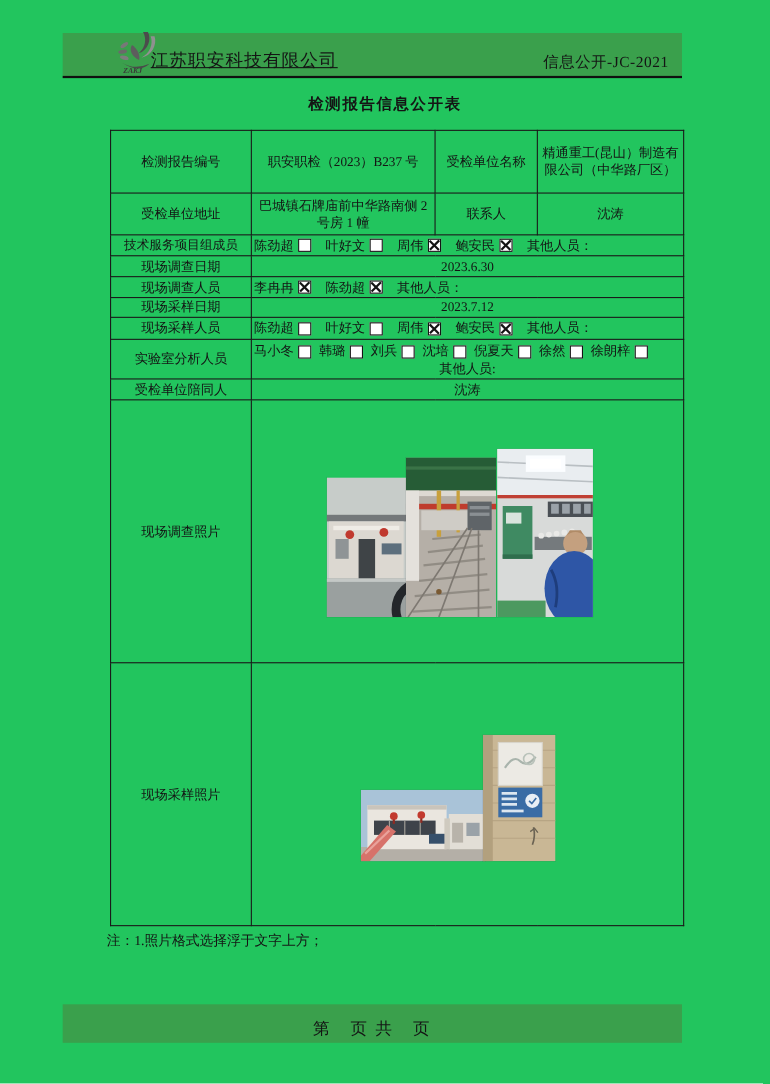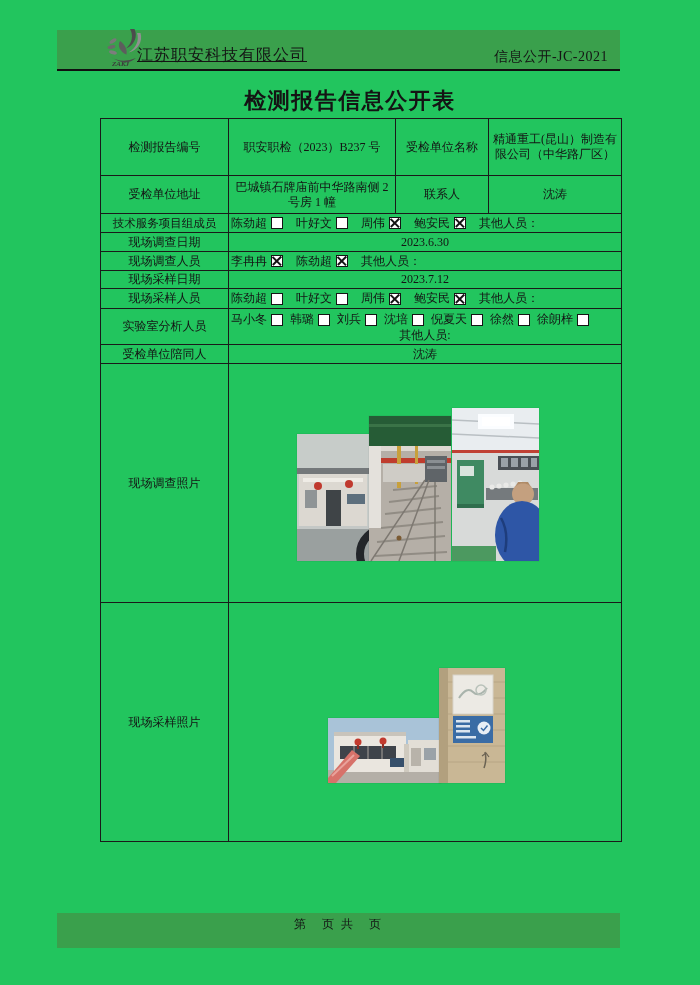--- a/index.html
+++ b/index.html
@@ -10,21 +10,21 @@
   
   .band-top{
     position:absolute;left:57px;top:30px;width:563px;height:41px;
     background:#3aa04c;border-bottom:2.5px solid #101010;box-sizing:border-box;
   }
   .logo{position:absolute;left:48px;bottom:1px;width:42px;height:42px;}
   .company{position:absolute;left:80px;bottom:3px;font-size:16px;letter-spacing:1px;text-decoration:underline;}
   .doc-code{position:absolute;right:12px;bottom:3px;font-size:14px;letter-spacing:.5px;}
   
   .title{position:absolute;left:0;top:86px;width:100%;text-align:center;
-    font-size:22px;font-weight:bold;letter-spacing:1.5px;}
+    font-size:14px;font-weight:bold;letter-spacing:1.5px;}
   
   table.report{
     position:absolute;left:100px;top:118px;width:501px;height:723px;
     border-collapse:collapse;table-layout:fixed;font-size:12px;
   }
   table.report td{border:1.4px solid #1a1a1a;padding:0 2px;vertical-align:middle;
     text-align:center;line-height:15px;}
   td.lbl{width:123px;}
   .c2{width:162px;} .c3{width:88px;} .c4{width:128px;}
   td.left-cell{text-align:left;padding-left:5px;}
@@ -37,22 +37,22 @@
     content:"";position:absolute;left:-1px;top:4px;width:11.5px;height:1.6px;background:#141414;}
   .cb.checked::before{transform:rotate(45deg);}
   .cb.checked::after{transform:rotate(-45deg);}
   .two-line{line-height:16px;}
   .photo-cell{position:relative;}
   .photo{position:absolute;box-shadow:0 0 0 .5px rgba(0,0,0,.08);}
   
   .note{position:absolute;left:97px;top:847px;font-size:12.5px;}
   .band-bottom{
     position:absolute;left:57px;top:913px;width:563px;height:35px;
-    background:#3aa04c;text-align:center;box-sizing:border-box;padding-top:3px;
-    font-size:12px;letter-spacing:2px;
+    background:#3aa04c;text-align:center;box-sizing:border-box;padding-top:13px;
+    font-size:15px;letter-spacing:2px;
   }
 </style>
 </head>
 <body>
 
 <div class="page">
 
   <div class="band-top">
     <svg class="logo" viewBox="0 0 42 42">
       <path d="M25 3c3.5 6 2.5 14-4 19.5 8.5-3 12-12.5 8.5-19.5z" fill="#4c4c4c"></path>
@@ -341,18 +341,19 @@
                 <rect x="17" y="68" width="20" height="2.5"></rect>
               </g>
           <path d="M46 84q2 8-1 16" stroke="#6b6353" stroke-width="1.5" fill="none"></path>
           <path d="M43 88l4-3 3 4" stroke="#6b6353" stroke-width="1.2" fill="none"></path>
         </svg>
       </td>
     </tr>
   </tbody>
     </table>
 
+  <div class="note">注：1.照片格式选择浮于文字上方；</div>
 
   <div class="band-bottom">
     <span>第　页 共　页</span>
   </div>
 
 </div>
 
 </body></html>

